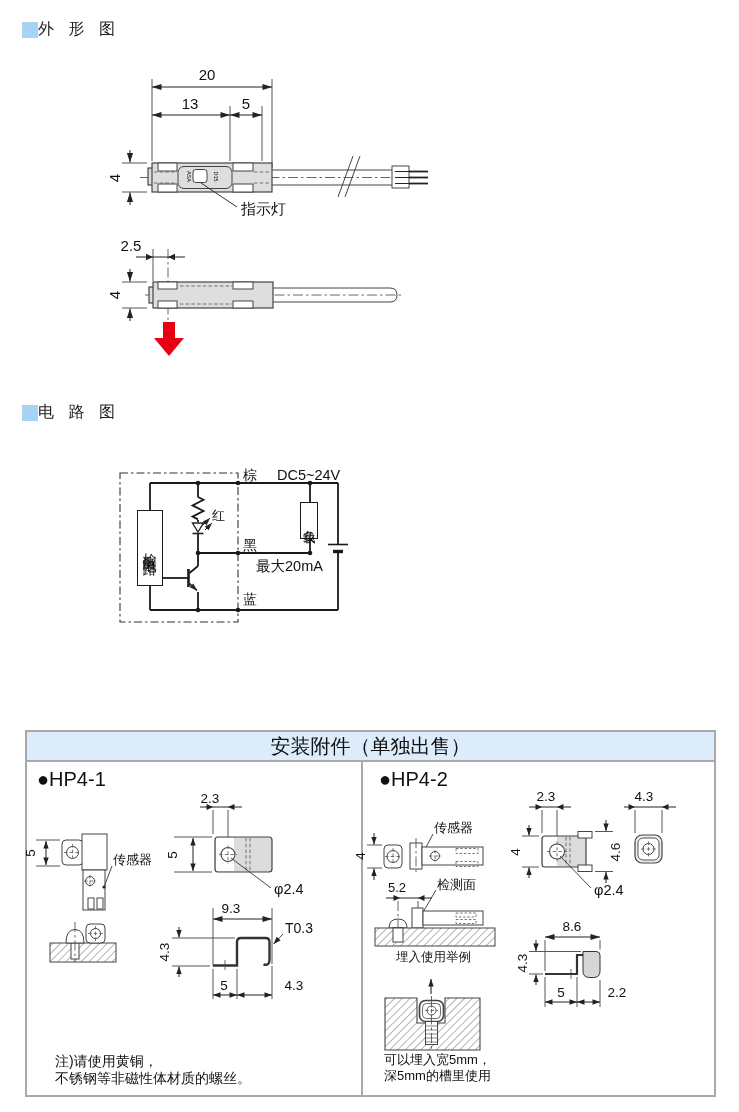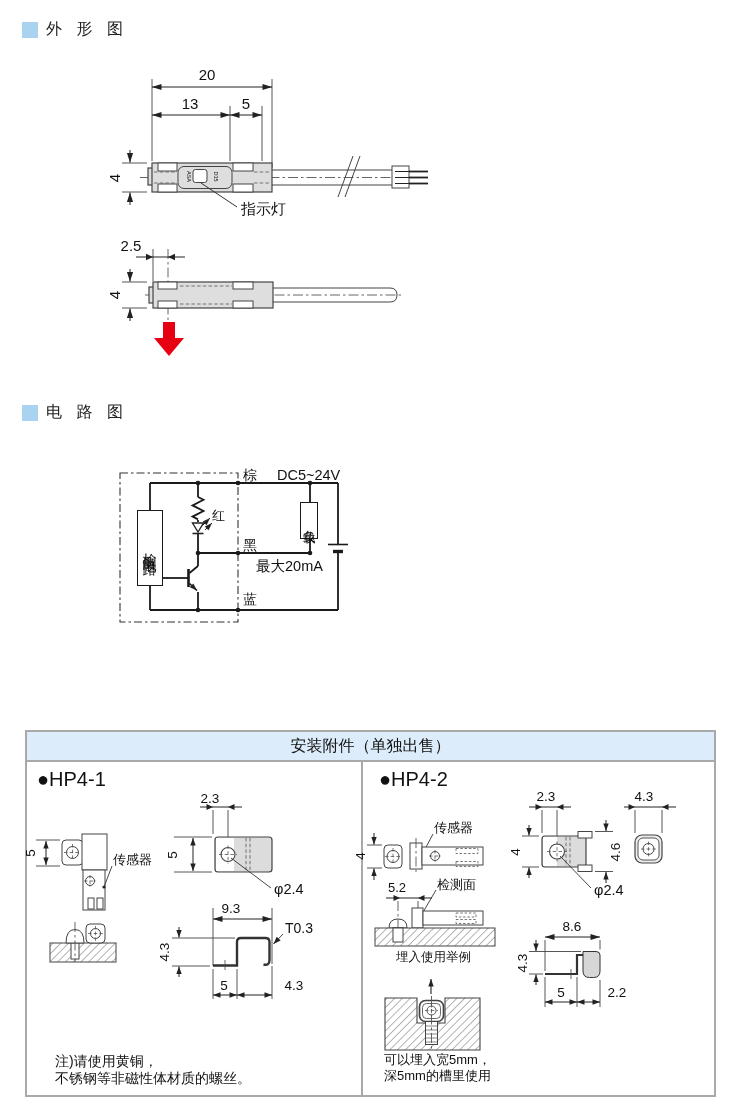--- a/index.html
+++ b/index.html
@@ -4,38 +4,38 @@
 <style>
   * { margin:0; padding:0; box-sizing:border-box; }
   html,body { background:#fff; }
   body {
     width:739px; height:1112px;
     font-family:"Liberation Sans","DejaVu Sans",sans-serif;
     position:relative;
   }
   .page { position:relative; width:739px; height:1112px; background:#ffffff; overflow:hidden; }
 
-  .sec-hdr { position:absolute; display:flex; align-items:center; gap:8px; z-index:1; height:17px;text-align:center; }
+  .sec-hdr { position:absolute; display:flex; align-items:center; gap:0; z-index:1; height:17px;text-align:center; }
   .sq { width:16px; height:16px; background:#a9d3f0; flex:0 0 auto; }
   .sec-title { font-size:16px; color:#222; letter-spacing:5px; white-space:nowrap; }
 
   .art { position:absolute; left:0; top:0; z-index:2; }
 
   .vbox {
     position:absolute; z-index:3; background:#fff; border:1.5px solid #1a1a1a;
     display:flex; align-items:center; justify-content:center;
     writing-mode:vertical-rl; text-orientation:upright; color:#111; line-height:1;
   }
   #det-box  { left:137px; top:510px; width:26px; height:76px; font-size:14px; letter-spacing:3px; }
   #load-box { left:300px; top:502px; width:18px; height:37px; font-size:12.5px; letter-spacing:1px; }
 
   .acc-table { position:absolute; left:25px; top:730px; width:691px; height:367px;
                border:2px solid #a9a9a9; background:#fff; z-index:1; }
   .acc-banner { height:30px; background:#dcecfa; border-bottom:2px solid #a9a9a9;
-                text-align:center; line-height:28px; font-size:16px; color:#111; }
+                text-align:center; line-height:28px; font-size:20px; color:#111; }
   .acc-body { display:flex; height:333px; }
   .acc-left { width:336px; border-right:2px solid #a9a9a9; height:100%; }
   .acc-right { flex:1; height:100%; }
 
   svg text { font-family:"Liberation Sans","DejaVu Sans",sans-serif; fill:#111; }
   .dim { stroke:#222; stroke-width:1; }
   .ext { stroke:#444; stroke-width:0.9; }
   .wire { stroke:#1a1a1a; stroke-width:1.8; fill:none; }
   .cdash { stroke:#555; stroke-width:0.9; stroke-dasharray:10 3 2.5 3; fill:none; }
   .dash2 { stroke:#555; stroke-width:0.8; stroke-dasharray:3.5 2.2; fill:none; }

